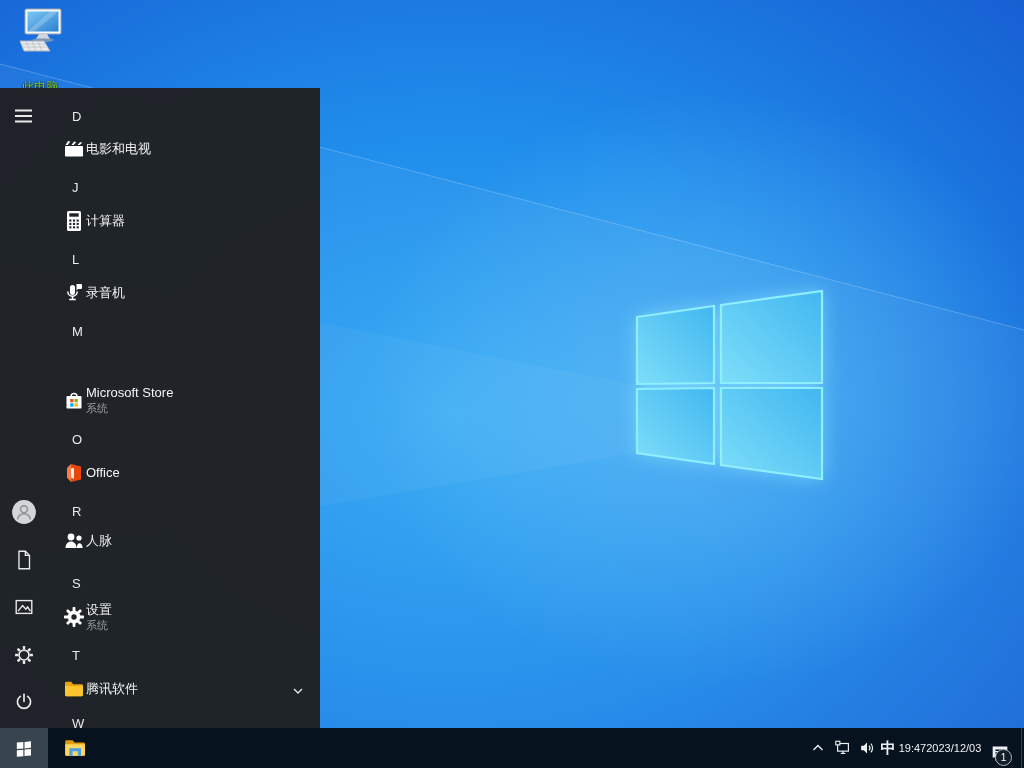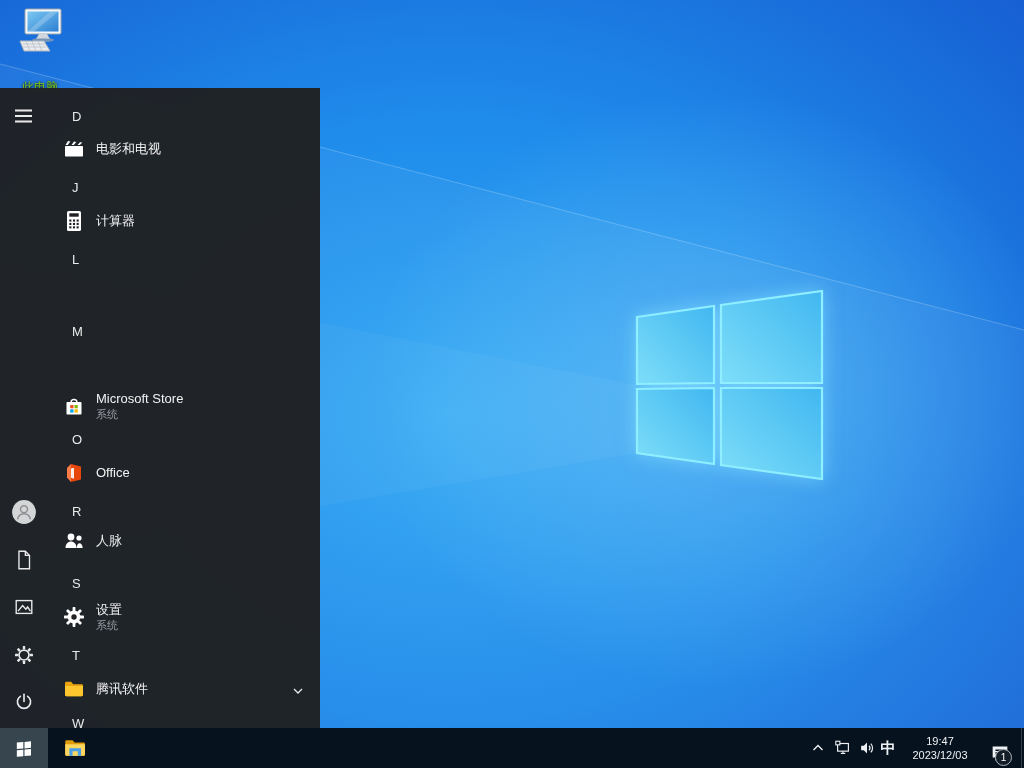--- a/index.html
+++ b/index.html
@@ -24,36 +24,36 @@
   #start-menu{left:0;top:88px;width:320px;height:640px;background:rgba(32,34,37,.98);
     overflow:hidden;color:#eee;}
   #rail{position:absolute;left:0;top:0;width:48px;height:640px;}
   .rail-btn{position:absolute;left:0;width:48px;height:40px;display:flex;
     align-items:center;justify-content:center;cursor:pointer;}
   .row{position:absolute;left:48px;width:272px;display:flex;align-items:center;cursor:pointer;}
   .letter-row{height:24px;padding-left:24px;font-size:13px;color:#eaeaea;}
   .app-row{height:34px;}
   .app-row.two-line{height:44px;}
   .app-icon{width:24px;height:24px;margin-left:14px;flex:0 0 24px;display:flex;align-items:center;justify-content:center;}
-  .app-text{margin-left:10px;display:flex;flex-direction:column;justify-content:flex-start;}
+  .app-text{margin-left:0;display:flex;flex-direction:column;justify-content:flex-start;}
   .app-label{font-size:13px;color:#f2f2f2;line-height:16px;white-space:nowrap;}
   .app-sublabel{font-size:11px;color:#9a9da2;line-height:14px;}
   .chev{position:absolute;right:16px;top:50%;margin-top:-6px;}
 
   
   #taskbar{left:0;top:728px;width:1024px;height:40px;background:#06131f;}
   #start-btn{left:0;top:0;width:48px;height:40px;background:#37454e;display:flex;
     align-items:center;justify-content:center;cursor:pointer;}
   #explorer-btn{left:58px;top:0;width:34px;height:40px;display:flex;align-items:center;justify-content:center;cursor:pointer;}
   .tray-btn{top:0;height:40px;display:flex;align-items:center;justify-content:center;cursor:pointer;color:#eef1f3;}
   #tray-chevron{left:806px;width:24px;}
   #tray-network{left:831px;width:24px;}
   #tray-volume{left:855px;width:24px;}
   #tray-ime{left:877px;width:22px;font-size:15px;font-weight:bold;}
-  #tray-clock{left:900px;width:80px;flex-direction:column;line-height:14px;font-size:11px;text-align:right;}
+  #tray-clock{left:900px;width:80px;line-height:14px;font-size:11px;text-align:right;}
   #tray-action{left:982px;width:36px;position:absolute;}
   #ac-badge{position:absolute;left:13px;top:21px;width:15px;height:15px;border-radius:50%;
     background:#141e29;border:1.5px solid #aeb4ba;color:#fff;font-size:10px;line-height:15px;
     text-align:center;}
   #show-desktop{left:1021px;top:0;width:3px;height:40px;border-left:1px solid #33404a;cursor:pointer;}
 </style>
 </head>
 <body>
 
 <div id="wallpaper" class="abs">
@@ -193,27 +193,41 @@
       </span>
     <span class="app-text">
         <span class="app-label">计算器</span>
       </span>
   </div>
 
   <div class="row letter-row" style="top:159px">
       <span>L</span>
     </div>
 
+  <div class="row app-row" style="top:188px">
+    <span class="app-icon">
+        <svg width="24" height="24" viewBox="0 0 24 24">
+      <rect x="8" y="4" width="5" height="10" rx="2.5" fill="#fff"></rect>
+      <path d="M5.8 10.5a4.7 4.7 0 0 0 9.4 0" fill="none" stroke="#fff" stroke-width="1.5"></path>
+      <path d="M10.5 15.2v3" stroke="#fff" stroke-width="1.5"></path>
+      <path d="M7.2 18.5h6.6" stroke="#fff" stroke-width="1.5"></path>
+      <path d="M14.5 3h4.5a1 1 0 0 1 1 1v3a1 1 0 0 1-1 1h-3l-1.5 1.5z" fill="#fff"></path>
+    </svg>
+      </span>
+    <span class="app-text">
+        <span class="app-label">录音机</span>
+      </span>
+  </div>
 
   <div class="row letter-row" style="top:231px">
       <span>M</span>
     </div>
 
 
-  <div class="row app-row two-line" style="top:296px">
+  <div class="row app-row two-line" style="top:290px">
     <span class="app-icon">
         <svg width="24" height="24" viewBox="0 0 24 24">
       <path d="M9 8.5a3 3 0 0 1 6 0" fill="none" stroke="#fff" stroke-width="1.4"></path>
       <rect x="4.5" y="8" width="15" height="12.5" rx="0.8" fill="#fff"></rect>
       <rect x="8.2" y="11" width="3.3" height="3.3" fill="#f25022"></rect>
       <rect x="12.5" y="11" width="3.3" height="3.3" fill="#7fba00"></rect>
       <rect x="8.2" y="15.3" width="3.3" height="3.3" fill="#00a4ef"></rect>
       <rect x="12.5" y="15.3" width="3.3" height="3.3" fill="#ffb900"></rect>
     </svg>
       </span>

